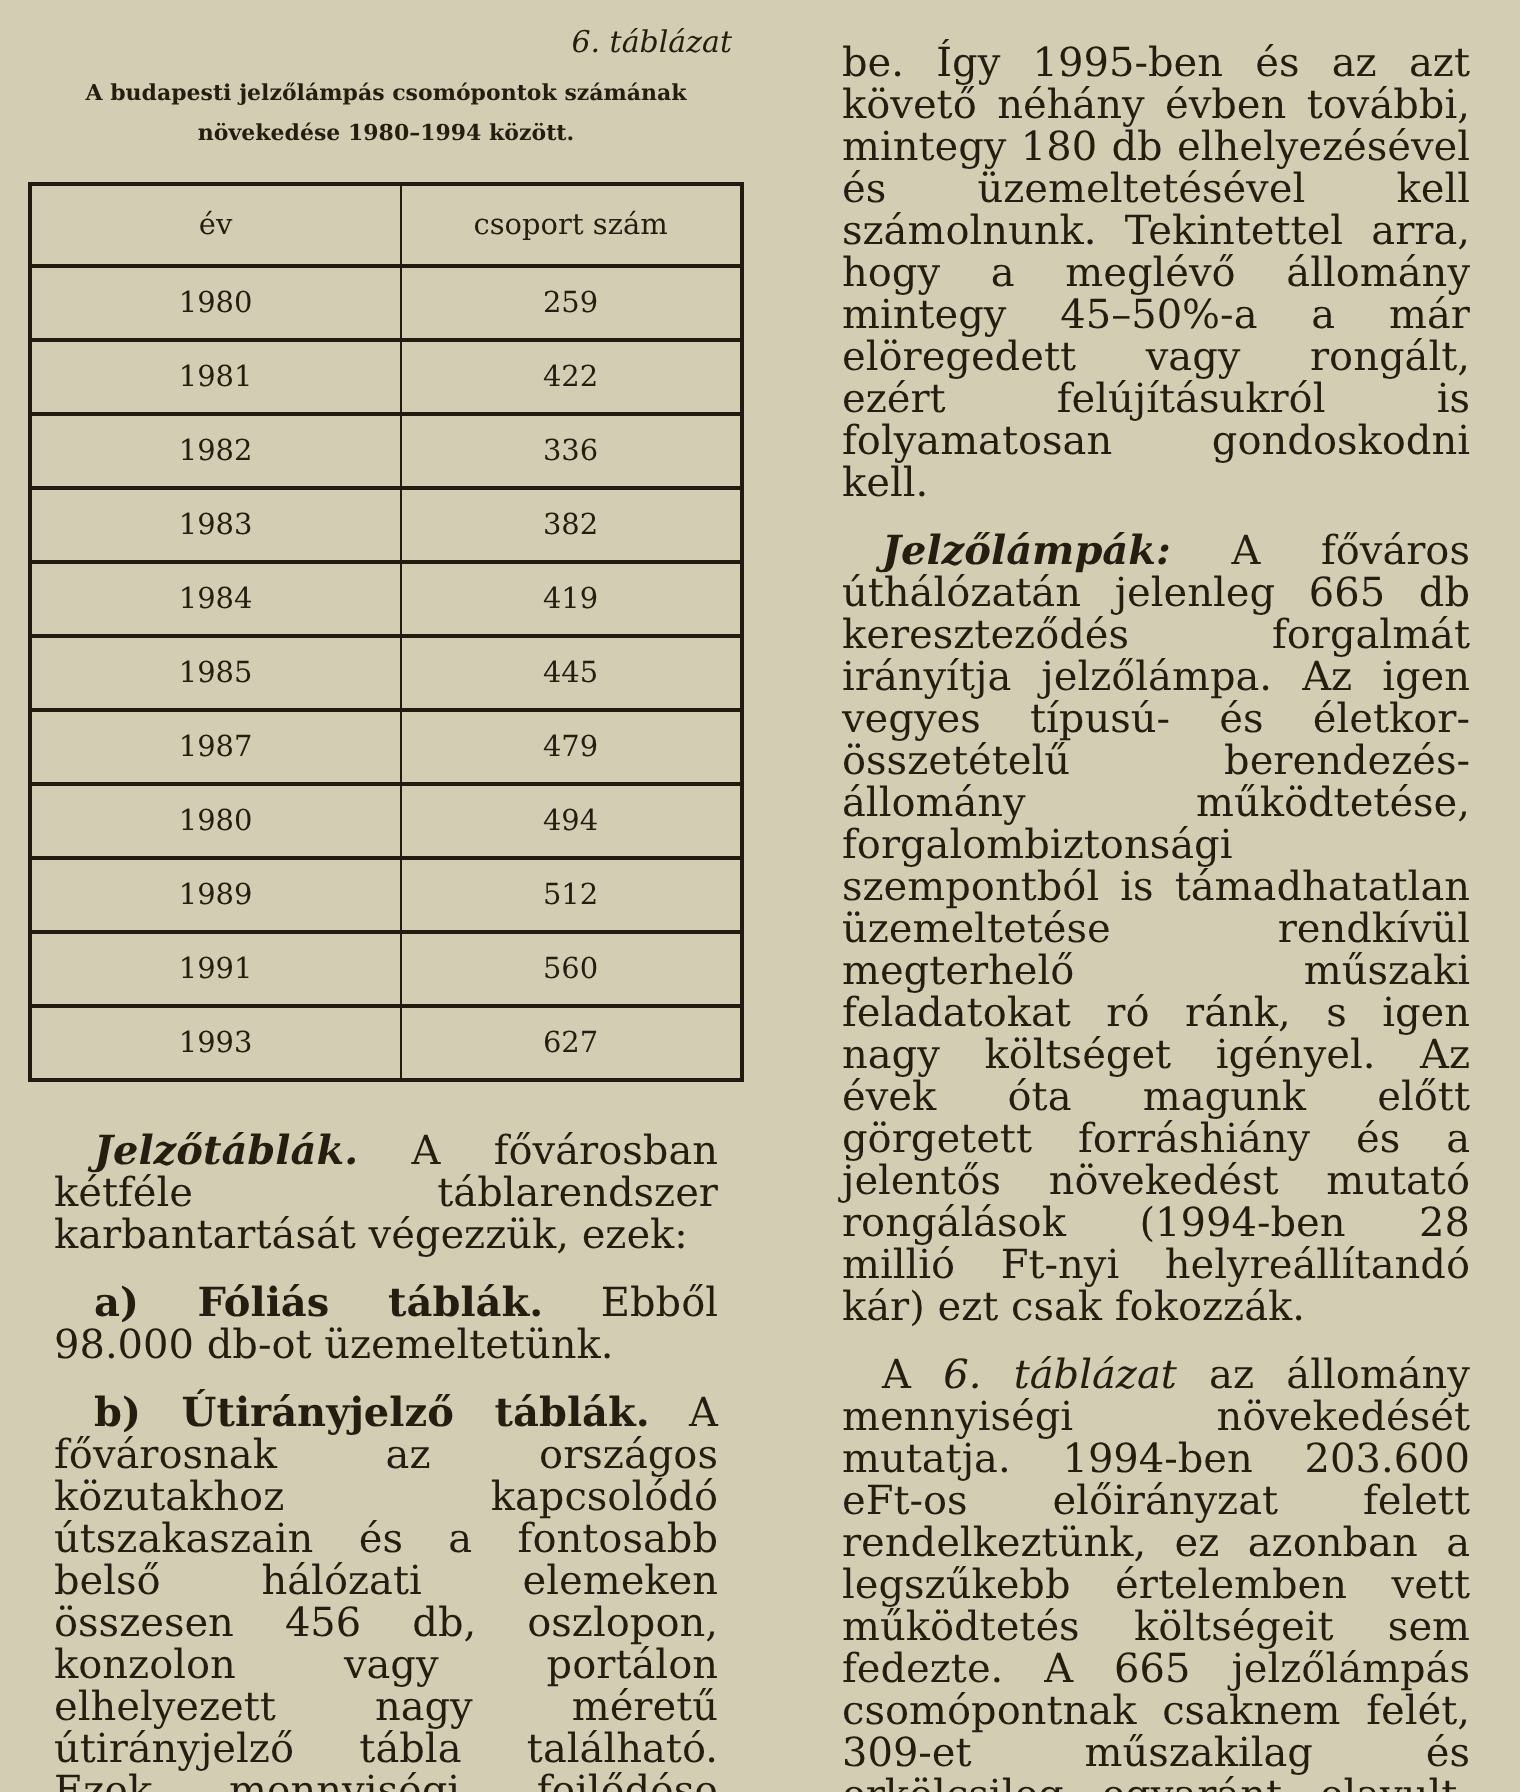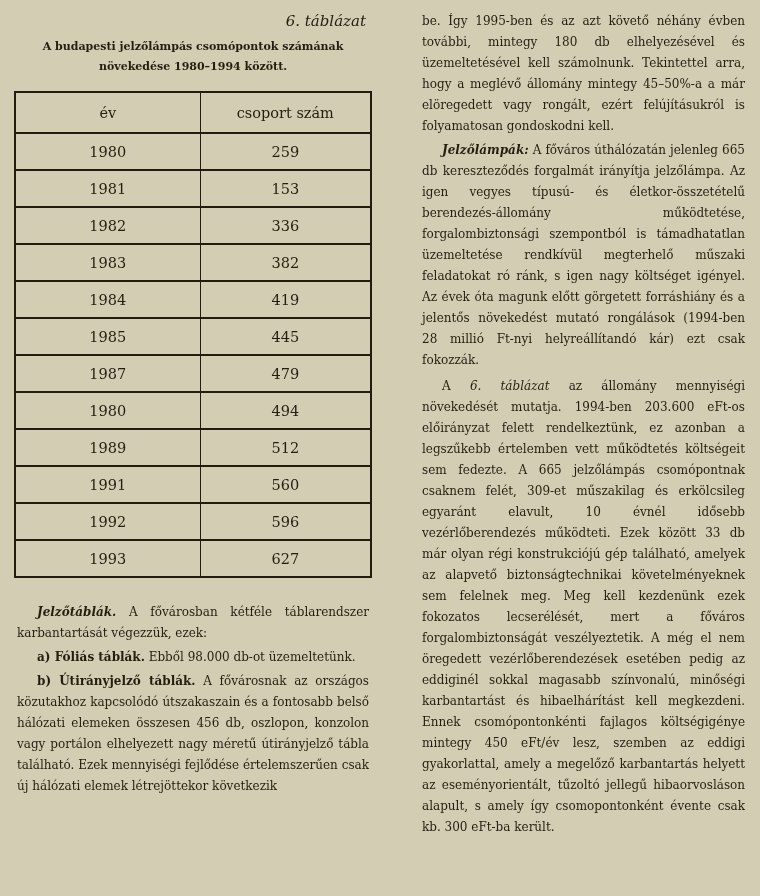--- a/index.html
+++ b/index.html
@@ -8,21 +8,21 @@
     background:#d3ceb3;
     font-family:"DejaVu Serif","Liberation Serif",serif;
     color:#241d10;
     overflow:hidden;
   }
   .page{
     box-sizing:border-box;
     width:760px;height:896px;
     padding:8px 12px 8px 14px;
     display:flex;
-    gap:47px;
+    gap:36px;
   }
   .col-left{width:358px;flex:none;}
   .col-right{flex:1;min-width:0;}
 
   .caption{
     font-style:italic;
     text-align:right;
     font-size:15px;
     line-height:19px;
     padding-right:6px;
@@ -48,24 +48,24 @@
     text-align:center;
     font-size:14.5px;
     font-weight:normal;
     height:29px;
     padding:3px;
   }
   table.junction th{height:33px;}
   table.junction col.c-year{width:52%;}
 
   .para{
-    font-size:12px;
+    font-size:20px;
     line-height:21px;
     text-align:justify;
-    margin:3px;
+    margin:13px;
   }
   .indent{text-indent:20px;}
   .bi{font-weight:bold;font-style:italic;}
   .b{font-weight:bold;}
   .it{font-style:italic;}
   .after-table{margin-top:24px;}
   .gap-top{margin-top:5px;}
 </style>
 </head>
 <body>
@@ -90,21 +90,21 @@
           <th>csoport szám</th>
         </tr>
       </thead>
       <tbody>
         <tr>
             <td>1980</td>
             <td>259</td>
           </tr>
         <tr>
             <td>1981</td>
-            <td>153</td>
+            <td>422</td>
           </tr>
         <tr>
             <td>1982</td>
             <td>336</td>
           </tr>
         <tr>
             <td>1983</td>
             <td>382</td>
           </tr>
         <tr>
@@ -125,24 +125,20 @@
           </tr>
         <tr>
             <td>1989</td>
             <td>512</td>
           </tr>
         <tr>
             <td>1991</td>
             <td>560</td>
           </tr>
         <tr>
-            <td>1992</td>
-            <td>596</td>
-          </tr>
-        <tr>
             <td>1993</td>
             <td>627</td>
           </tr>
       </tbody>
     </table>
 
     <p class="para indent after-table"><span class="bi">Jelzőtáblák.</span><span> A fővárosban kétféle táblarendszer karbantartását végezzük, ezek:</span></p>
     <p class="para indent"><span class="b">a) Fóliás táblák.</span><span> Ebből 98.000 db-ot üzemeltetünk.</span></p>
     <p class="para indent"><span class="b">b) Útirányjelző táblák.</span><span> A fővárosnak az országos közutakhoz kapcsolódó útszakaszain és a fontosabb belső hálózati elemeken összesen 456 db, oszlopon, konzolon vagy portálon elhelyezett nagy méretű útirányjelző tábla található. Ezek mennyiségi fejlődése értelemszerűen csak új hálózati elemek létrejöttekor következik</span></p>
   </div>

